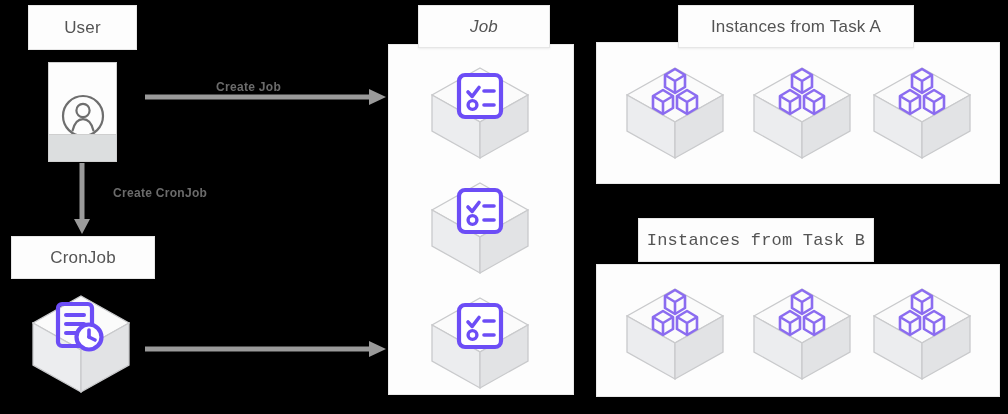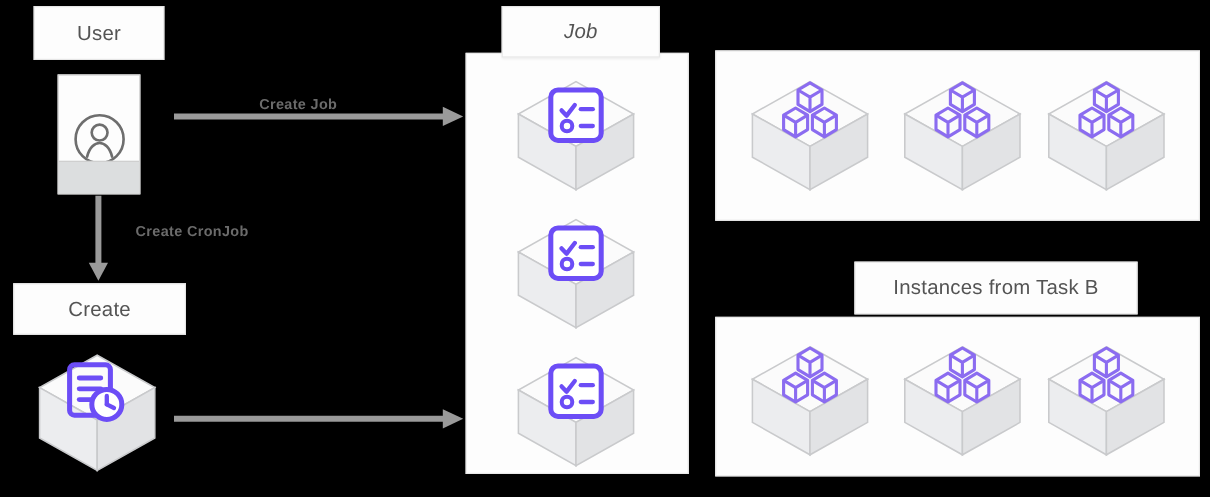--- a/index.html
+++ b/index.html
@@ -42,21 +42,21 @@
     <div class="foot"></div>
   </div>
 
   <svg class="arrow" style="left:71px;top:163px;" width="22" height="72">
     <line x1="11" y1="0" x2="11" y2="58" stroke="#9a9a9a" stroke-width="5"></line>
     <polygon points="11,71 3,56 19,56" fill="#9a9a9a"></polygon>
   </svg>
   <div class="edge-label" style="left:113px;top:186px;">Create CronJob</div>
 
   <div class="label-box" style="left:11px;top:236px;width:142px;height:41px;">
-    <span>Create</span>
+    <span>CronJob</span>
   </div>
 
   <div class="cube" style="left:25px;top:288px;">
     <svg width="112" height="112" viewBox="0 0 112 112">
 
       <polygon points="56,8 104,35 56,62 8,35" fill="#fbfbfb" stroke="#c9cacc" stroke-width="1.3"></polygon>
 
       <polygon points="8,35 56,62 56,104 8,77" fill="#ecedef" stroke="#c9cacc" stroke-width="1.3"></polygon>
 
       <polygon points="104,35 104,77 56,104 56,62" fill="#e2e3e5" stroke="#c9cacc" stroke-width="1.3"></polygon>
@@ -128,20 +128,23 @@
         <rect x="2" y="2" width="42" height="42" rx="6" fill="#ffffff" stroke="#6c4df6" stroke-width="4.2"></rect>
         <path d="M11,19 l4.2,4.4 L22,14.5" fill="none" stroke="#6c4df6" stroke-width="3.6" stroke-linecap="round" stroke-linejoin="round"></path>
         <line x1="27" y1="18" x2="37" y2="18" stroke="#6c4df6" stroke-width="3.6" stroke-linecap="round"></line>
         <circle cx="15.5" cy="32" r="4.4" fill="none" stroke="#6c4df6" stroke-width="3.4"></circle>
         <line x1="27" y1="32" x2="37" y2="32" stroke="#6c4df6" stroke-width="3.6" stroke-linecap="round"></line>
       </g>
     </svg>
   </div>
 
   <div class="panel" style="left:596px;top:42px;width:402px;height:140px;"></div>
+  <div class="label-box" style="left:678px;top:5px;width:234px;height:41px;">
+    <span>Instances from Task A</span>
+  </div>
 
   <div class="cube" style="left:619px;top:62px;">
     <svg width="112" height="100" viewBox="0 0 112 100">
       <polygon points="56,6 104,33 56,60 8,33" fill="#fbfbfb" stroke="#c9cacc" stroke-width="1.3"></polygon>
       <polygon points="8,33 56,60 56,96 8,69" fill="#ecedef" stroke="#c9cacc" stroke-width="1.3"></polygon>
       <polygon points="104,33 104,69 56,96 56,60" fill="#e2e3e5" stroke="#c9cacc" stroke-width="1.3"></polygon>
       <g fill="none" stroke="#8b6cf0" stroke-width="2.6" stroke-linejoin="round">
         <polygon points="56,7 66,13 66,25 56,31 46,25 46,13"></polygon>
         <polygon points="44,28 54,34 54,46 44,52 34,46 34,34"></polygon>
         <polygon points="68,28 78,34 78,46 68,52 58,46 58,34"></polygon>
@@ -178,21 +181,21 @@
         <polygon points="44,28 54,34 54,46 44,52 34,46 34,34"></polygon>
         <polygon points="68,28 78,34 78,46 68,52 58,46 58,34"></polygon>
         <path d="M46,13 L56,19 L66,13 M56,19 L56,31"></path>
         <path d="M34,34 L44,40 L54,34 M44,40 L44,52"></path>
         <path d="M58,34 L68,40 L78,34 M68,40 L68,52"></path>
       </g>
     </svg>
   </div>
 
   <div class="panel" style="left:596px;top:264px;width:402px;height:131px;"></div>
-  <div class="label-box" style="left:712px;top:218px;width:234px;height:42px;">
+  <div class="label-box" style="left:638px;top:218px;width:234px;height:42px;font-family:Liberation Mono, monospace;">
     <span>Instances from Task B</span>
   </div>
 
   <div class="cube" style="left:619px;top:283px;">
     <svg width="112" height="100" viewBox="0 0 112 100">
       <polygon points="56,6 104,33 56,60 8,33" fill="#fbfbfb" stroke="#c9cacc" stroke-width="1.3"></polygon>
       <polygon points="8,33 56,60 56,96 8,69" fill="#ecedef" stroke="#c9cacc" stroke-width="1.3"></polygon>
       <polygon points="104,33 104,69 56,96 56,60" fill="#e2e3e5" stroke="#c9cacc" stroke-width="1.3"></polygon>
       <g fill="none" stroke="#8b6cf0" stroke-width="2.6" stroke-linejoin="round">
         <polygon points="56,7 66,13 66,25 56,31 46,25 46,13"></polygon>

